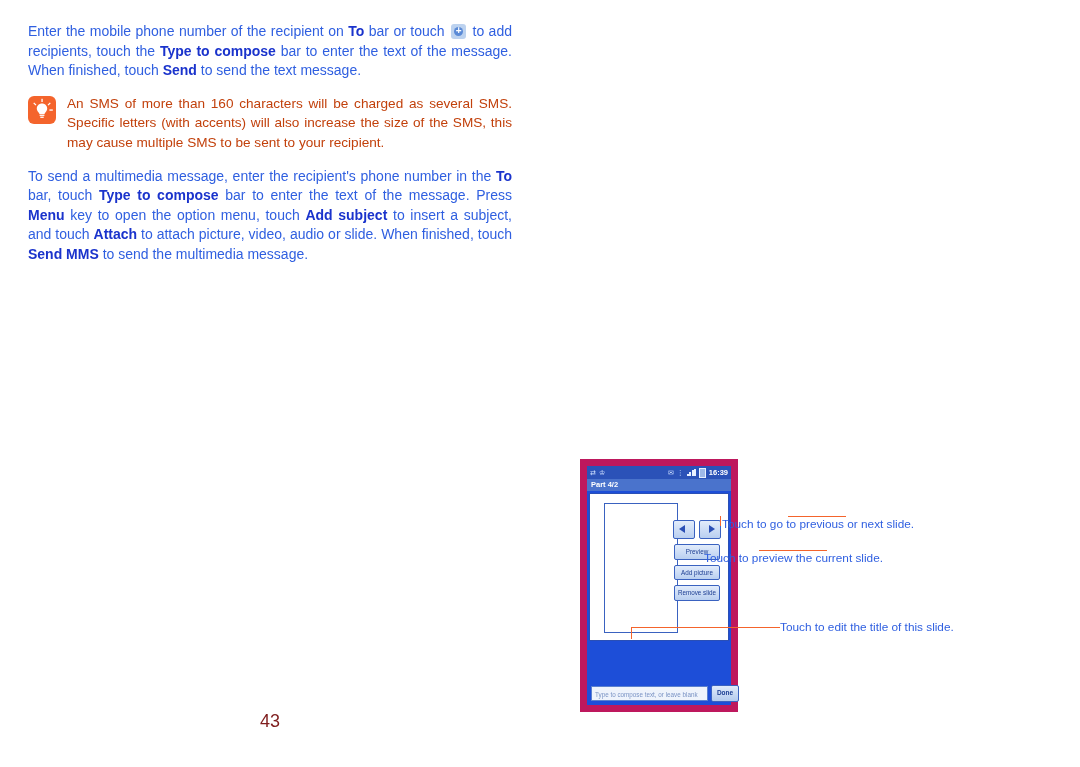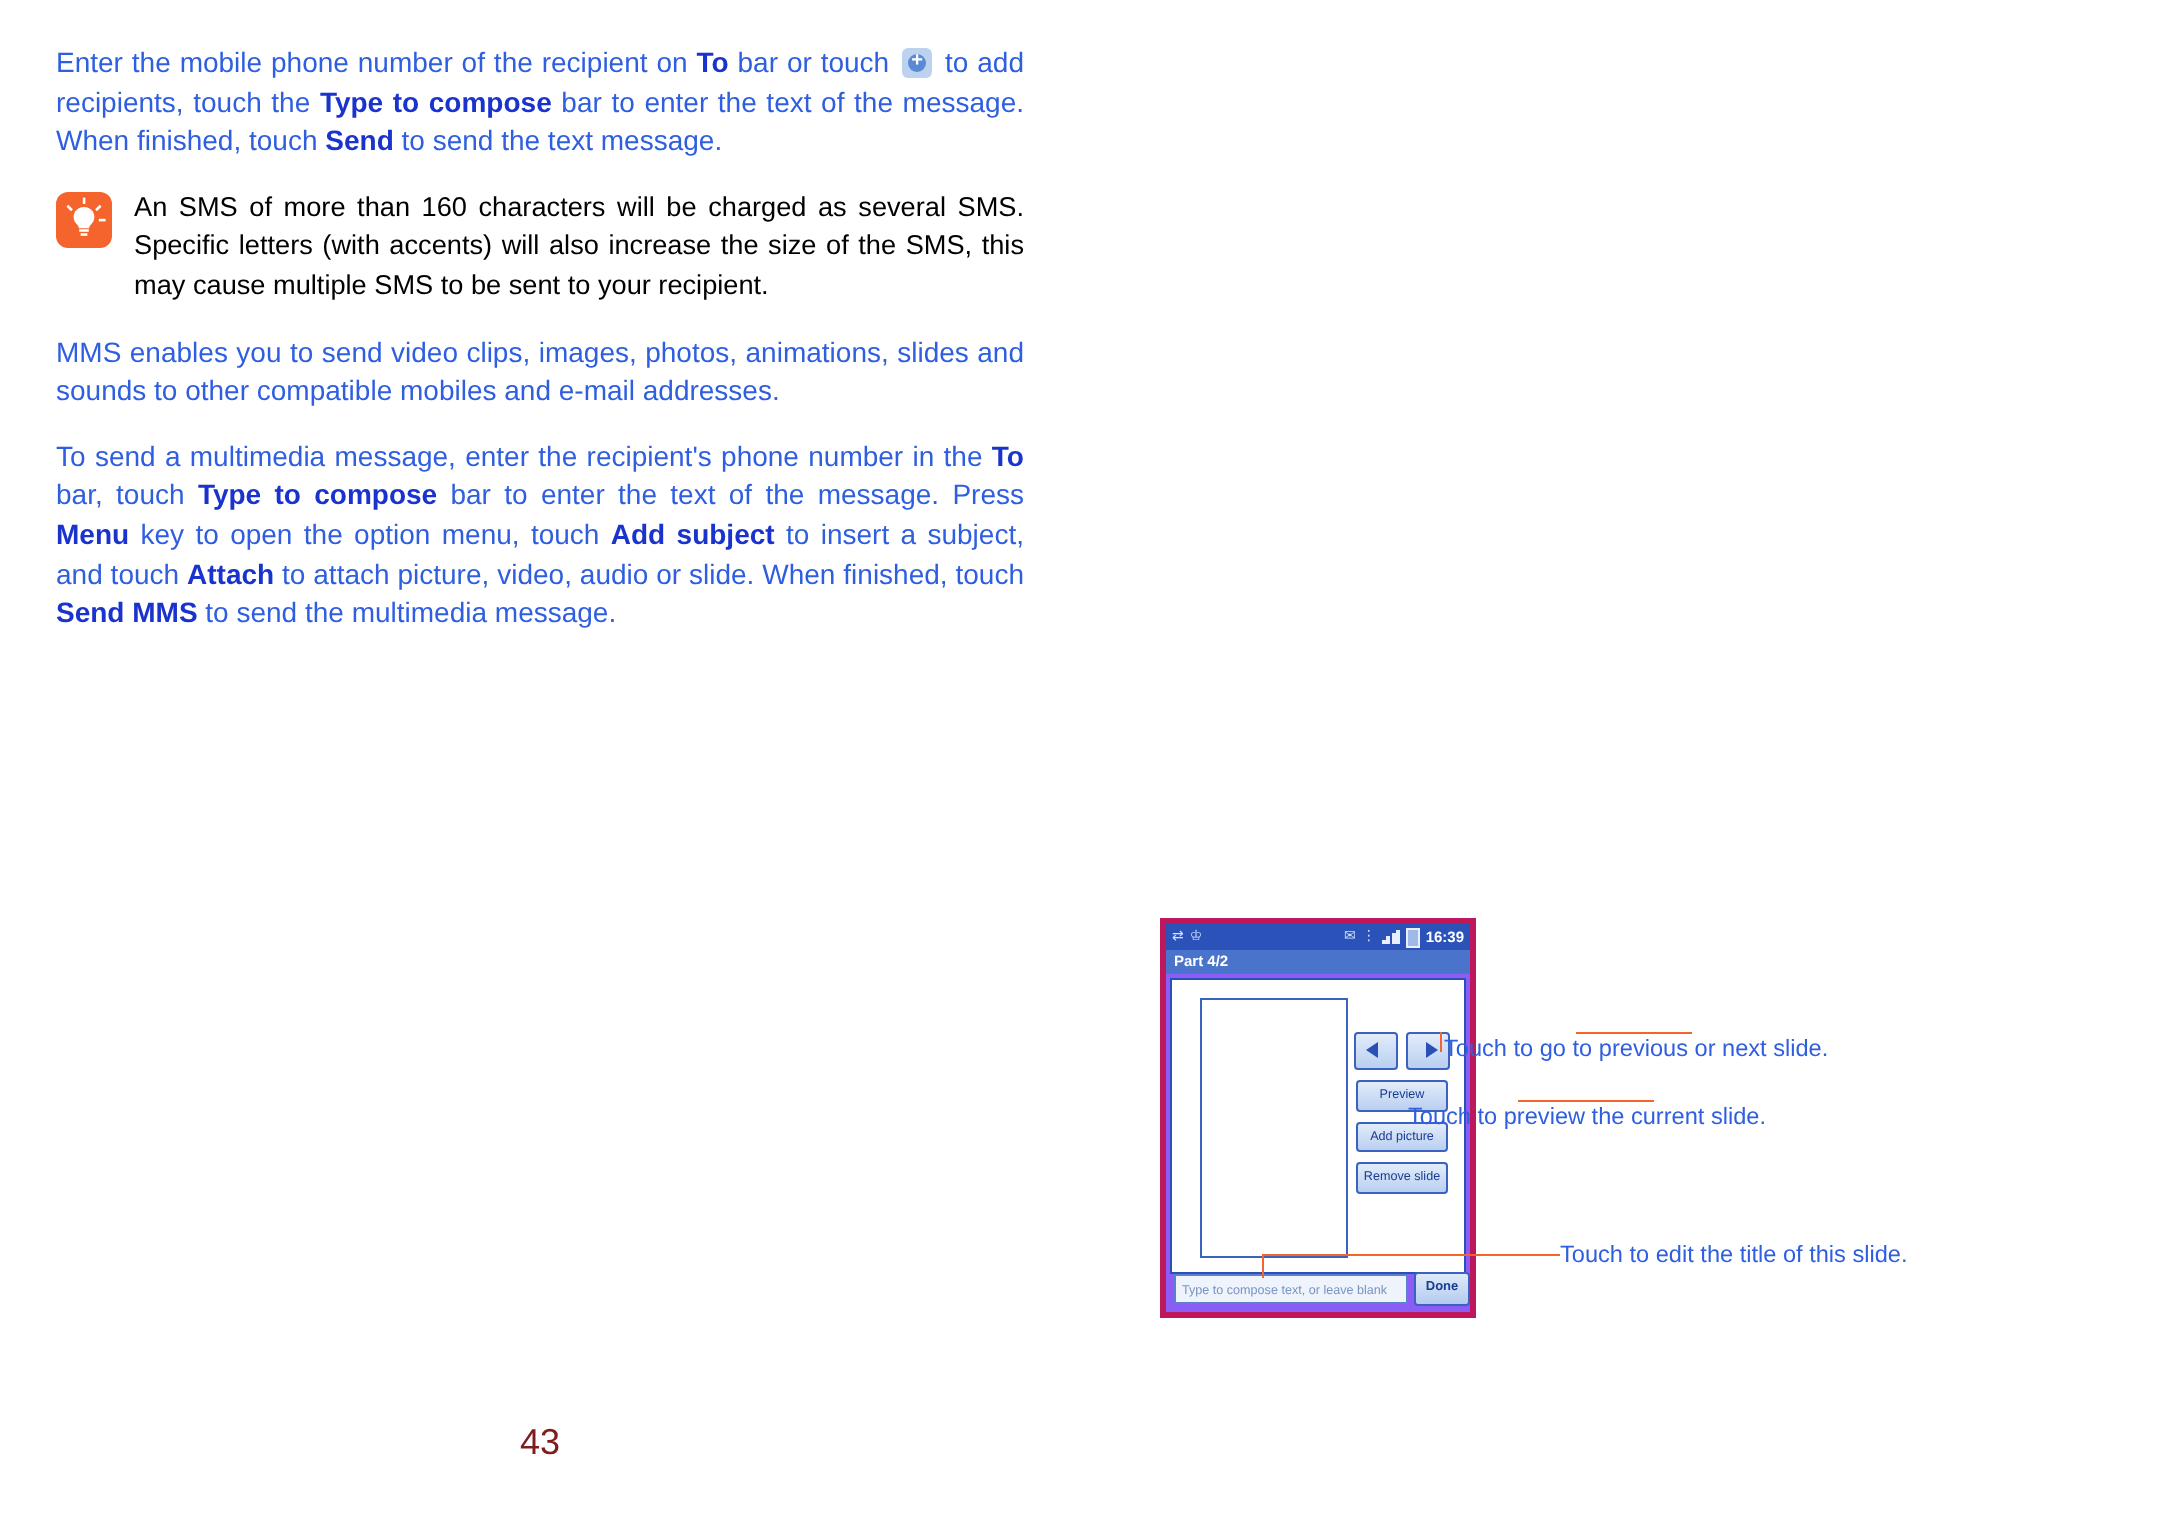--- a/index.html
+++ b/index.html
@@ -91,39 +91,39 @@
     border-radius: 6px;
     background: #f4642c;
     margin-right: 11px;
     margin-top: 2px;
     position: relative;
   }
   .note-text {
     font-size: 13.6px;
     line-height: 19.6px;
     text-align: justify;
-    color: #000000;
+    color: #c2410c;
     flex: 1 1 auto;
   }
 
   
   .figure-wrap {
     position: absolute;
     left: 580px;
     top: 459px;
     width: 470px;
     height: 210px;
   }
   .phone {
     position: absolute;
     left: 0; top: 0;
     width: 158px;
-    height: 200px;
-    background: #8b5cf6;
-    border: 3px solid #be185d;
+    height: 253px;
+    background: #1d4ed8;
+    border: 7px solid #be185d;
     box-sizing: border-box;
   }
   .phone-statusbar {
     height: 13px;
     background: #2b52b8;
     display: flex;
     align-items: center;
     padding: 0 3px;
     position: relative;
   }
@@ -307,21 +307,20 @@
           <rect x="13.4" y="2.8" width="1.3" height="3.2" fill="#ffffff"></rect>
           <rect x="6.2" y="6.4" width="1.3" height="3.2" fill="#ffffff" transform="rotate(-45 6.85 8)"></rect>
           <rect x="20.5" y="6.4" width="1.3" height="3.2" fill="#ffffff" transform="rotate(45 21.15 8)"></rect>
           <rect x="21.4" y="13.4" width="3.4" height="1.3" fill="#ffffff"></rect>
         </svg>
       </div>
       <div class="note-text">An SMS of more than 160 characters will be charged as several SMS. Specific letters (with accents) will also increase the size of the SMS, this may cause multiple SMS to be sent to your recipient.</div>
     </div>
 
 
-    <p class="body-text">MMS enables you to send video clips, images, photos, animations, slides and sounds to other compatible mobiles and e-mail addresses.</p>
 
 
     <p class="body-text"><span>To send a multimedia message, enter the recipient's phone number in the </span><b>To</b><span> bar, touch </span><b>Type to compose</b><span> bar to enter the text of the message. Press </span><b>Menu</b><span> key to open the option menu, touch </span><b>Add subject</b><span> to insert a subject, and touch </span><b>Attach</b><span> to attach picture, video, audio or slide. When finished, touch </span><b>Send MMS</b><span> to send the multimedia message.</span></p>
   </div>
 
   <div class="page-number pn-left">43</div>
 </div>
 
 <div class="page page-right">
   

